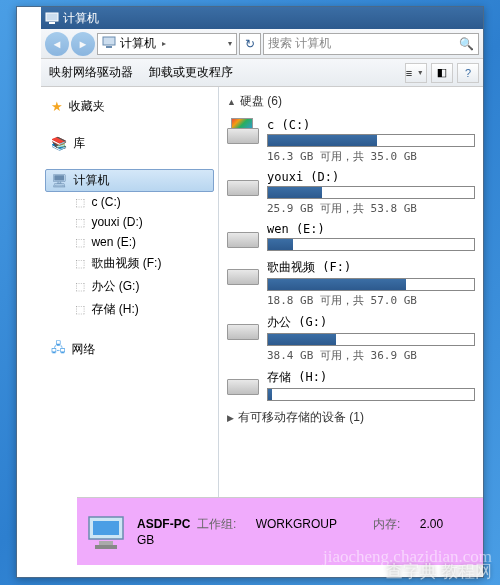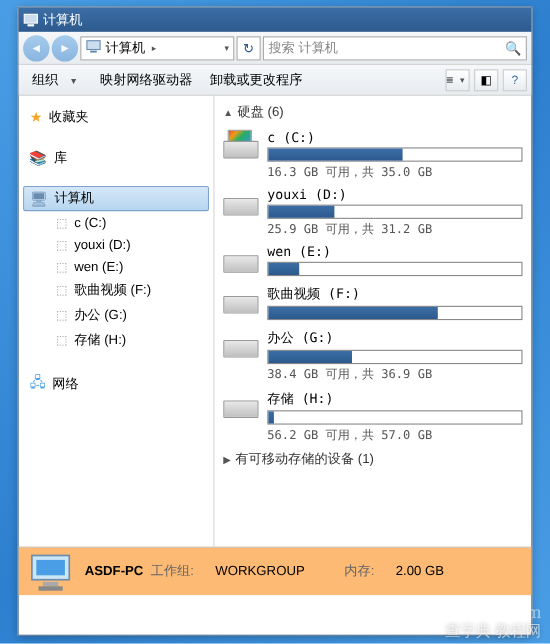--- a/index.html
+++ b/index.html
@@ -1,17 +1,17 @@
 <!DOCTYPE html>
 <html><head>
 <meta charset="utf-8">
 <style>
 * { box-sizing: border-box; margin: 0; padding: 0; font-family: "SimSun", "Microsoft YaHei", sans-serif; }
 body { background: linear-gradient(135deg, #4a9ee5 0%, #2d7fcf 50%, #4a9ee5 100%); width: 500px; height: 585px; overflow: hidden; }
-.window { position: absolute; top: 6px; left: 16px; width: 468px; height: 572px; background: #fff; border: 1px solid #4a6a8a; box-shadow: 0 2px 8px rgba(0,0,0,0.3); }
+.window { position: absolute; top: 6px; left: 16px; width: 468px; height: 572px; background: #fff; border: 1px solid #4a6a8a; box-shadow: 0 2px 8px rgba(0,0,0,0.3); padding-left: 24px; }
 .titlebar { height: 22px; background: linear-gradient(#3b6ea5, #2d5a8e); display: flex; align-items: center; padding: 0 4px; color: #fff; font-size: 12px; }
 .titlebar .ticon { width: 14px; height: 14px; margin-right: 4px; display:inline-block;}
 .addrbar { height: 30px; background: linear-gradient(#f5f7fa, #e8ecf0); display: flex; align-items: center; padding: 2px 4px; gap: 2px; border-bottom: 1px solid #ccc; }
 .navbtn { width: 24px; height: 24px; border-radius: 12px; background: linear-gradient(#5ba3e0, #2d7fcf); display: flex; align-items: center; justify-content: center; color: #fff; font-size: 11px; }
 .navbtn.disabled { opacity: 0.5; }
 .breadcrumb { flex: 0 0 auto; width: 140px; height: 22px; border: 1px solid #aaa; background: #fff; display: flex; align-items: center; font-size: 12px; padding: 0 4px; gap: 4px;}
 .refresh { width: 22px; height: 22px; border: 1px solid #aaa; background: #fff; display:flex; align-items:center; justify-content:center; font-size:12px; color:#2d5a8e;}
 .searchbox { flex: 1; height: 22px; border: 1px solid #aaa; background: #fff; display: flex; align-items: center; font-size: 12px; padding: 0 4px; color:#888;gap:44px;}
 .searchbox .sicon{ margin-left:auto; color:#2d5a8e;}
 .menubar { height: 22px; background: linear-gradient(#f5f7fa, #e8ecf0); border-bottom: 1px solid #ccc; display: flex; align-items: center; padding: 0 4px; font-size: 12px; gap: 4px;}
@@ -37,24 +37,24 @@
 .section-hdr .tri{ font-size:9px; color:#555;}
 .drive { display: flex; gap: 8px; margin-bottom: 6px; align-items:flex-start;}
 .drive-icon { width: 32px; height: 26px; flex-shrink:0; position:relative;}
 .drive-icon .dbody{ position:absolute; bottom:0; width:32px; height:16px; background:linear-gradient(#e8e8e8,#c0c0c0); border:1px solid #999; border-radius:1px;}
 .drive-icon.sys .dtop{ position:absolute; top:0; left:4px; width:22px; height:14px; background:linear-gradient(135deg,#e74c3c 0%,#f39c12 25%,#27ae60 50%,#3498db 100%); border:1px solid #999;}
 .drive-info { flex: 1; }
 .drive-name { font-family:"SimSun", monospace; font-size:12px; margin-bottom:2px; white-space:nowrap;}
 .bar { width: 100%; height: 13px; border: 1px solid #888; background: #fff; margin-bottom:2px; position:relative;}
 .bar-fill { height: 100%; background: linear-gradient(#3b6ea5, #2d5a8e); }
 .drive-stat { font-family:"SimSun", monospace; font-size:11px; color:#555; white-space:nowrap;}
-.statusbar { height: 44px; border-top: 1px solid #ccc; display: flex; align-items: center; padding: 4px 8px; font-size: 12px; font-family:"SimSun",monospace; background:#fdba74;}
+.statusbar { height: 68px; border-top: 1px solid #ccc; display: flex; align-items: center; padding: 4px 8px; font-size: 12px; font-family:"SimSun",monospace; background:#f0abfc;margin-left:36px;}
 .compicon { width: 42px; height: 42px; margin-right: 10px; display:flex;align-items:center;justify-content:center;}
 .stattext span{ color:#666; margin-right:16px;}
-.watermark { position:absolute; bottom:2px; right:8px; color:rgba(255,255,255,0.6); font-size:14px; font-family:"SimSun"; text-shadow:0 0 4px rgba(0,0,0,0.3);}
+.watermark { position:absolute; bottom:2px; right:8px; color:rgba(255,255,255,0.6); font-size:17px; font-family:"SimSun"; text-shadow:0 0 4px rgba(0,0,0,0.3);}
 .watermark2 { position:absolute; bottom:18px; right:8px; color:rgba(255,255,255,0.5); font-size:17px; font-family:"SimSun";}
 </style>
 </head>
 <body>
 
 <div class="window">
 
   <div class="titlebar">
     <span class="ticon">
       <svg width="14" height="14" viewBox="0 0 14 14">
@@ -81,21 +81,20 @@
     </div>
     <div class="refresh">↻</div>
     <div class="searchbox">
       <span>搜索 计算机</span>
       <span class="sicon">🔍</span>
     </div>
   </div>
 
 
   <div class="toolbar">
-    <span><span>组织</span><span class="arrow">▼</span></span>
     <span>映射网络驱动器</span>
     <span>卸载或更改程序</span>
     <div class="ticons">
       <div class="tbtn">≡<span class="arrow">▾</span></div>
       <div class="tbtn">◧</div>
       <div class="tbtn" style="color:#3b6ea5">?</div>
     </div>
   </div>
 
   <div class="content">
@@ -173,21 +172,21 @@
           </div>
           <div class="drive">
             <div class="drive-icon">
               <div class="dbody"></div>
             </div>
             <div class="drive-info">
               <div class="drive-name">youxi (D:)</div>
               <div class="bar">
                 <div class="bar-fill" style="width:26%"></div>
               </div>
-              <div class="drive-stat">25.9 GB 可用，共 31.2 GB</div>
+              <div class="drive-stat">25.9 GB 可用，共 53.8 GB</div>
             </div>
           </div>
           <div class="drive">
             <div class="drive-icon">
               <div class="dbody"></div>
             </div>
             <div class="drive-info">
               <div class="drive-name">wen (E:)</div>
               <div class="bar">
                 <div class="bar-fill" style="width:12%"></div>
@@ -196,20 +195,21 @@
           </div>
           <div class="drive">
             <div class="drive-icon">
               <div class="dbody"></div>
             </div>
             <div class="drive-info">
               <div class="drive-name">歌曲视频 (F:)</div>
               <div class="bar">
                 <div class="bar-fill" style="width:67%"></div>
               </div>
+              <div class="drive-stat">18.8 GB 可用，共 57.0 GB</div>
             </div>
           </div>
           <div class="drive">
             <div class="drive-icon">
               <div class="dbody"></div>
             </div>
             <div class="drive-info">
               <div class="drive-name">办公 (G:)</div>
               <div class="bar">
                 <div class="bar-fill" style="width:33%"></div>
@@ -219,21 +219,20 @@
           </div>
           <div class="drive">
             <div class="drive-icon">
               <div class="dbody"></div>
             </div>
             <div class="drive-info">
               <div class="drive-name">存储 (H:)</div>
               <div class="bar">
                 <div class="bar-fill" style="width:2%"></div>
               </div>
-              <div class="drive-stat">56.2 GB 可用，共 57.0 GB</div>
             </div>
           </div>
         </div>
       <div class="section-hdr" style="margin-top:4px">
         <span class="tri">▶</span>
         <span>有可移动存储的设备 (1)</span>
       </div>
     </div>
   </div>
 

